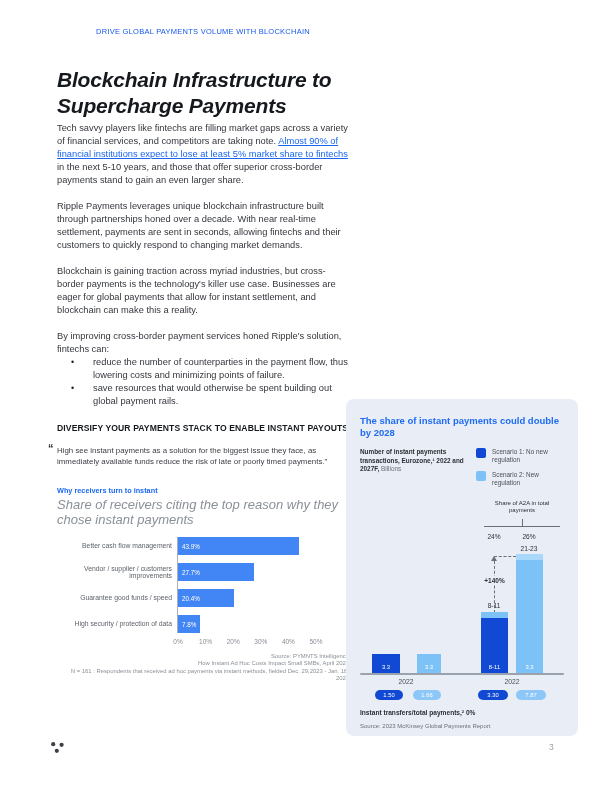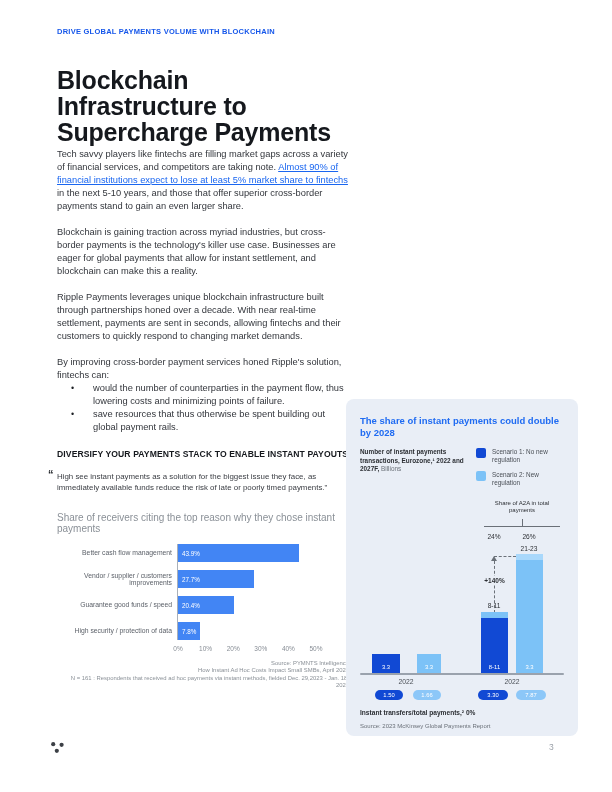--- a/index.html
+++ b/index.html
@@ -1,36 +1,36 @@
 <!DOCTYPE html>
 <html><head>
 <meta charset="utf-8">
 <style>
   html,body{margin:0;padding:0;background:#ffffff;}
   .page{position:relative;width:612px;height:792px;background:#ffffff;overflow:hidden;
         font-family:"Liberation Sans", sans-serif;color:#2f3237;}
 
   
   .left-col{position:absolute;left:57px;top:27px;width:292px;}
-  .eyebrow{font-size:7.5px;font-weight:bold;color:#1657ea;letter-spacing:.25px;}
-  h1{margin:31px 0 0 0;font-size:25px;line-height:26px;font-weight:bold;color:#15181d;letter-spacing:-.2px;}
+  .eyebrow{font-size:7.5px;font-weight:normal;color:#1657ea;letter-spacing:.25px;text-align:center;}
+  h1{margin:31px 0 0 0;font-size:21px;line-height:26px;font-weight:bold;color:#15181d;letter-spacing:-.2px;font-style:italic;}
   .body-text{margin:13px 0 0 0;font-size:9.3px;line-height:13px;color:#33363c;}
   .p-first{margin-top:3px;}
   .link{color:#1a66f0;text-decoration:underline;cursor:pointer;}
   ul.bullets{margin:0;padding:0;list-style:none;}
   ul.bullets li{position:relative;padding-left:36px;font-size:9.3px;line-height:13px;color:#33363c;}
   ul.bullets li::before{content:"•";position:absolute;left:14px;top:0;font-size:9px;color:#1d2025;}
   .section-heading{margin-top:15px;font-size:8.6px;font-weight:bold;color:#15181d;letter-spacing:.1px;}
   .quote{position:relative;margin-top:12px;font-size:7.9px;line-height:11px;color:#3a3d43;width:278px;}
   .qmark{position:absolute;left:-9px;top:-2px;font-size:11px;font-weight:bold;color:#23262b;}
 
   
   .hchart{margin-top:19px;}
   .hchart-title{font-size:7.3px;font-weight:bold;color:#1a6af5;}
-  .hchart-sub{margin-top:2px;font-size:10px;color:#8a9097;}
+  .hchart-sub{margin-top:2px;font-size:13px;color:#8a9097;font-style:italic;}
   .hbar-plot{position:relative;margin-top:10px;}
   .hbar-plot::before{content:"";position:absolute;left:120px;top:0;bottom:0;width:1px;background:#aab0b8;}
   .hbar-row{display:flex;align-items:center;height:18px;margin-bottom:8px;}
   .hbar-row:last-child{margin-bottom:0;}
   .hbar-label{width:115px;padding-right:6px;text-align:right;font-size:6.8px;color:#5d626a;line-height:7.5px;}
   .hbar-track{position:relative;width:138px;height:18px;}
   .hbar{height:100%;background:#4285f4;display:flex;align-items:center;}
   .hbar-value{color:#ffffff;font-size:6.3px;padding-left:4px;white-space:nowrap;}
   .hticks{position:relative;margin-left:121px;width:138px;height:9px;margin-top:5px;}
   .hticks span{position:absolute;top:0;transform:translateX(-50%);font-size:6.5px;color:#878d95;}
@@ -83,34 +83,35 @@
 </head>
 <body>
 
 <div class="page">
 
   <div class="left-col">
     <div class="eyebrow">DRIVE GLOBAL PAYMENTS VOLUME WITH BLOCKCHAIN</div>
     <h1>Blockchain Infrastructure to Supercharge Payments</h1>
 
     <p class="body-text p-first"><span>Tech savvy players like fintechs are filling market gaps across a variety of financial services, and competitors are taking note. </span><a class="link">Almost 90% of financial institutions expect to lose at least 5% market share to fintechs</a><span> in the next 5-10 years, and those that offer superior cross-border payments stand to gain an even larger share.</span></p>
+    <p class="body-text">Ripple Payments leverages unique blockchain infrastructure built through partnerships honed over a decade. With near real-time settlement, payments are sent in seconds, allowing fintechs and their customers to quickly respond to changing market demands.</p>
     <p class="body-text">Blockchain is gaining traction across myriad industries, but cross-border payments is the technology's killer use case. Businesses are eager for global payments that allow for instant settlement, and blockchain can make this a reality.</p>
-    <p class="body-text">Ripple Payments leverages unique blockchain infrastructure built through partnerships honed over a decade. With near real-time settlement, payments are sent in seconds, allowing fintechs and their customers to quickly respond to changing market demands.</p>
     <p class="body-text">By improving cross-border payment services honed Ripple's solution, fintechs can:</p>
 
     <ul class="bullets">
-      <li><span>would the number of counterparties in the payment flow, thus lowering costs and minimizing points of failure.</span></li>
-      <li><span>save resources that thus otherwise be spent building out global payment rails.</span></li>
+      <li><span>reduce the number of counterparties in the payment flow, thus lowering costs and minimizing points of failure.</span></li>
+      <li><span>save resources that would otherwise be spent building out global payment rails.</span></li>
     </ul>
 
     <div class="section-heading">DIVERSIFY YOUR PAYMENTS STACK TO ENABLE INSTANT PAYOUTS</div>
 
     <div class="quote"><span class="qmark">“</span><span>High see instant payments as a solution for the biggest issue they face, as immediately available funds reduce the risk of late or poorly timed payments.”</span></div>
 
     <div class="hchart">
+      <div class="hchart-title">Why receivers turn to instant</div>
       <div class="hchart-sub">Share of receivers citing the top reason why they chose instant payments</div>
       <div class="hbar-plot">
         <div class="hbar-row">
           <div class="hbar-label">Better cash flow management</div>
           <div class="hbar-track">
               <div class="hbar" style="width: 87.8%; background: rgb(66, 133, 244);">
                 <span class="hbar-value">43.9%</span>
               </div>
             </div>
         </div>

